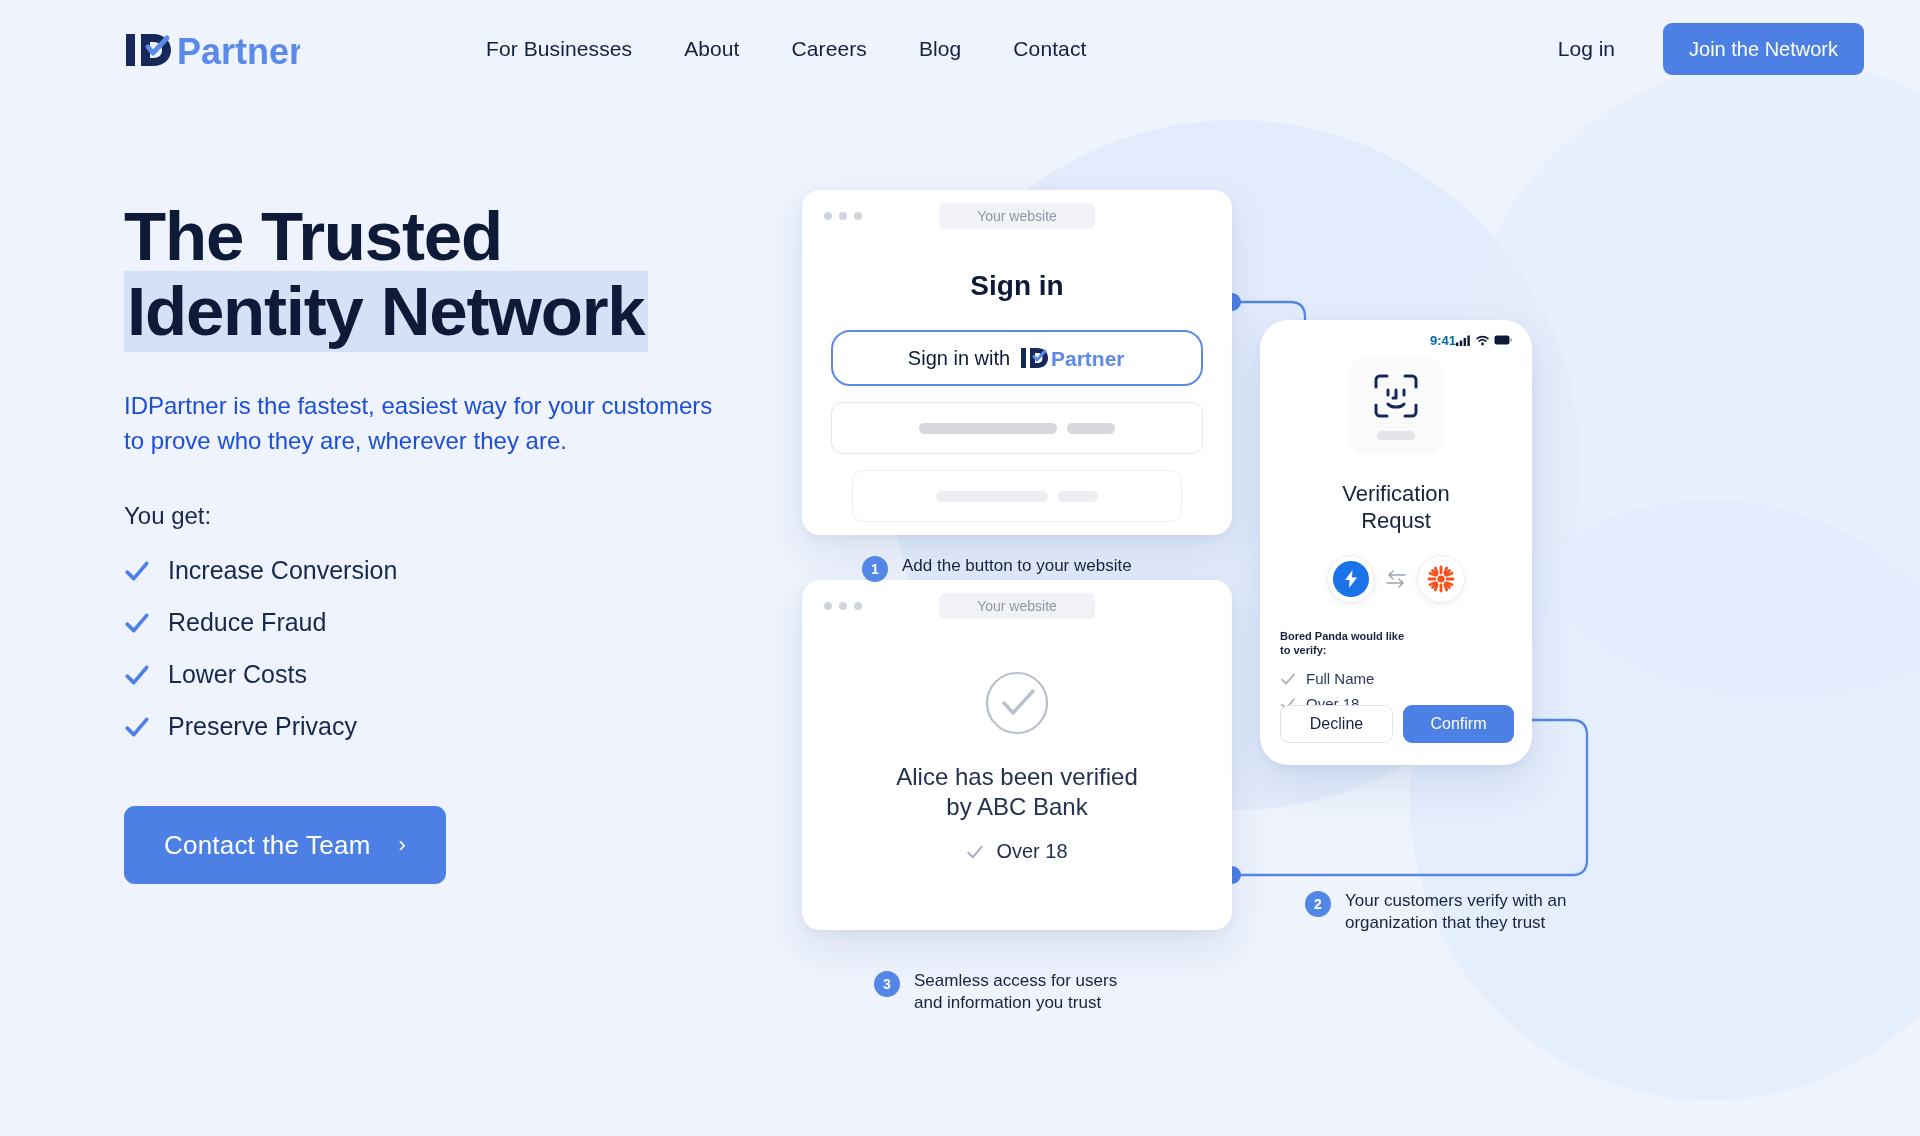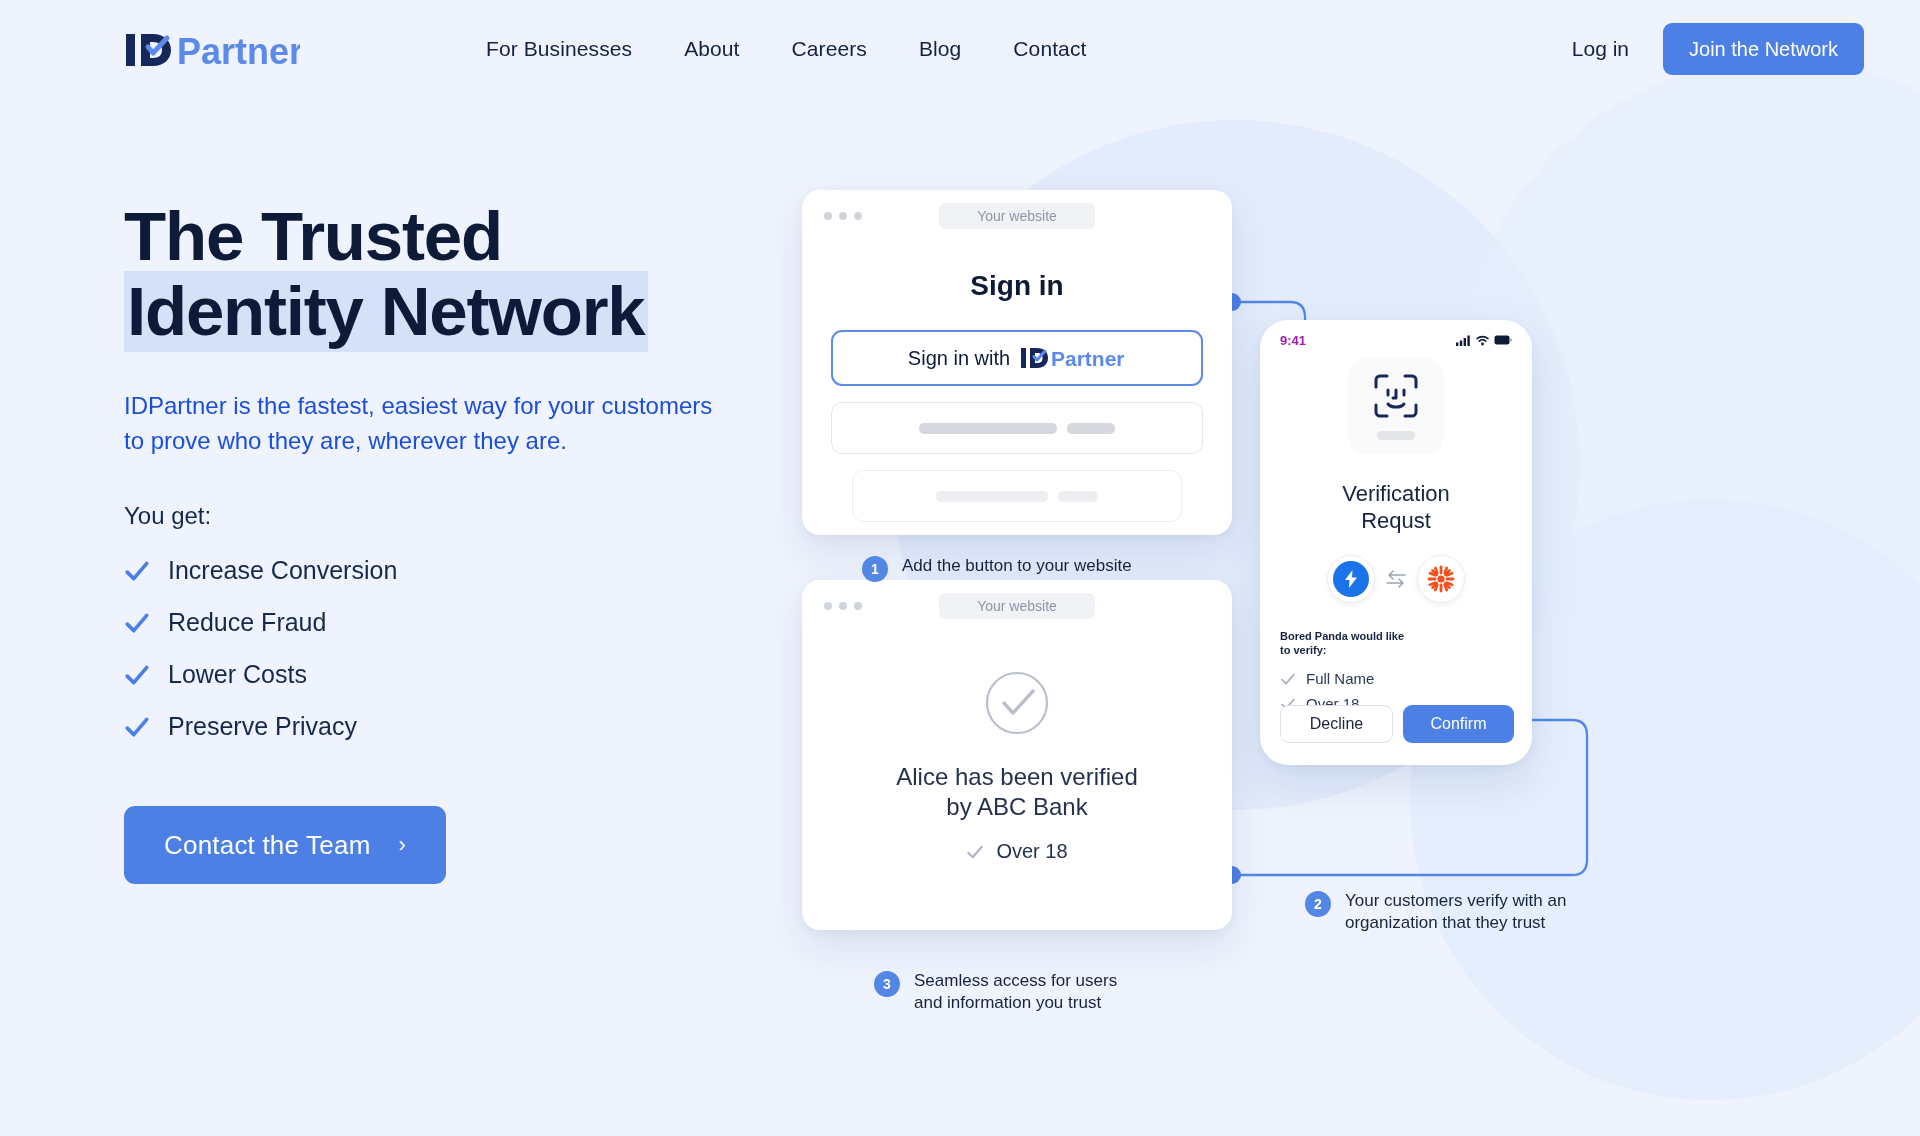--- a/index.html
+++ b/index.html
@@ -79,21 +79,21 @@
     color: #14213f;
     text-decoration: none;
     letter-spacing: .1px;
     white-space: nowrap;
   }
 
   .header-right {
     margin-left: auto;
     display: flex;
     align-items: center;
-    gap: 34px;
+    gap: 48px;
   }
   .login-link {
     font-size: 21px;
     color: #14213f;
     text-decoration: none;
     white-space: nowrap;
   }
   .btn-primary {
     background: #4d80e4;
     color: #ffffff;
@@ -236,21 +236,21 @@
     font-size: 28px;
     font-weight: 700;
     color: #0d1b38;
     margin-top: 28px;
   }
   .idp-btn {
     margin: 28px auto 0;
     width: 372px;
     height: 56px;
     border: 2px solid #5b8ae8;
-    border-radius: 11px;
+    border-radius: 19px;
     background: #fff;
     display: flex;
     align-items: center;
     justify-content: center;
     gap: 10px;
     font-size: 20px;
     color: #0d1b38;
     font-family: inherit;
     cursor: pointer;
   }
@@ -301,25 +301,25 @@
     background: #fff;
     border-radius: 28px;
     box-shadow: 0 18px 44px rgba(36,63,120,.12), 0 3px 10px rgba(36,63,120,.05);
     z-index: 16;
     overflow: hidden;
   }
   .status-bar {
     height: 34px;
     display: flex;
     align-items: center;
-    justify-content: space-between;
+    justify-content: flex-end;
     padding: 6px 20px 0;
     font-size: 13px;
     font-weight: 700;
-    color: #a21caf;
+    color: #0369a1;
   }
   .status-icons { display: flex; align-items: center; gap: 5px; }
   .faceid-tile {
     width: 96px; height: 96px;
     margin: 4px auto 0;
     background: #fafafa;
     border-radius: 18px;
     display: flex;
     flex-direction: column;
     align-items: center;

